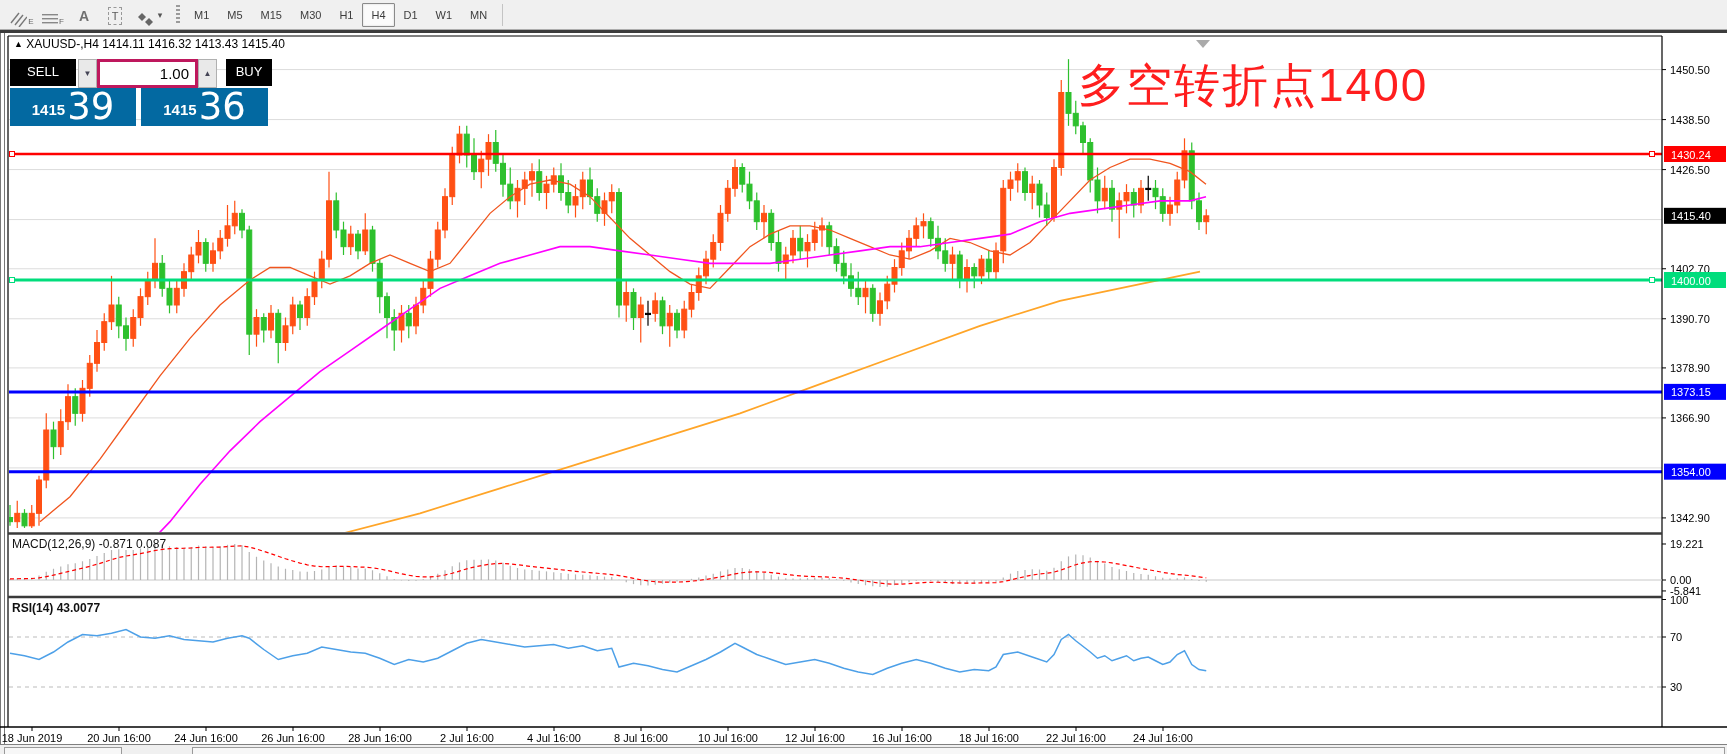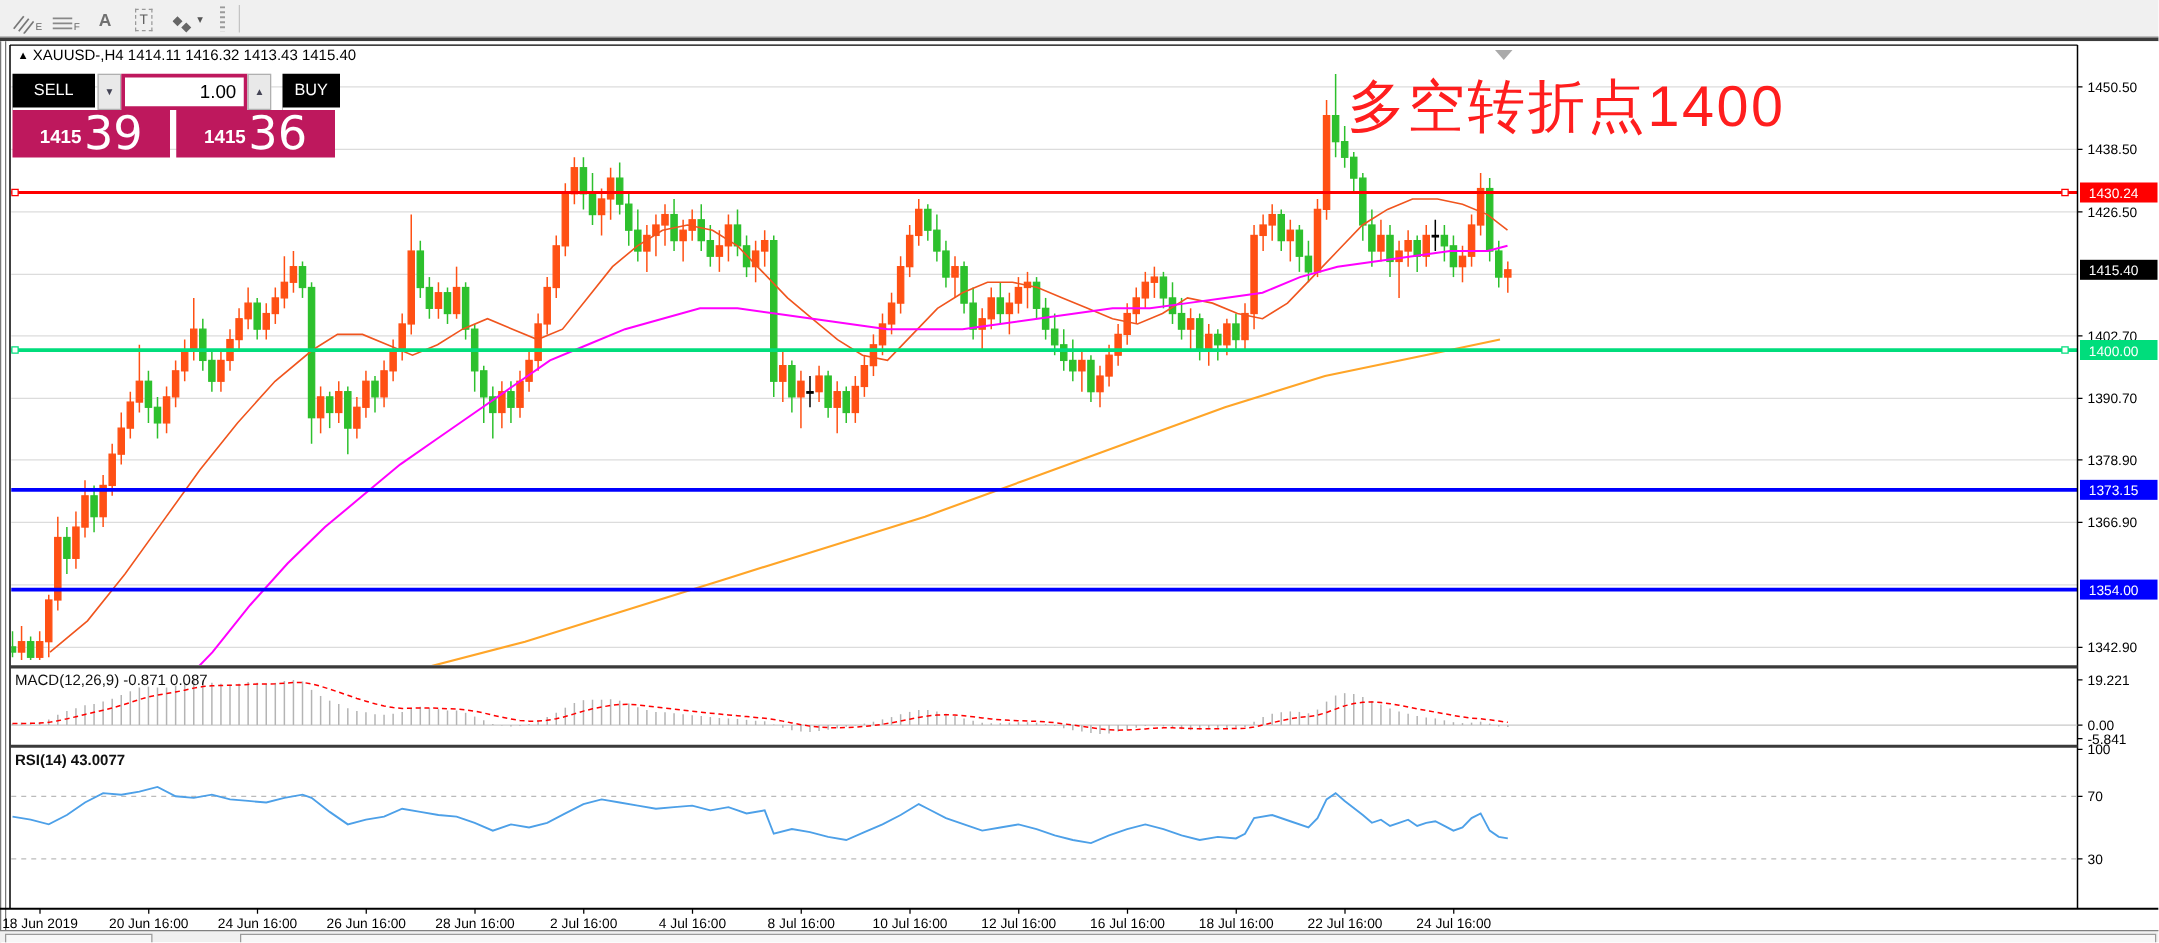--- a/index.html
+++ b/index.html
@@ -36,21 +36,21 @@
   .tp-btn{position:absolute;top:2px;height:29px;background:#000000;color:#fff;font-size:13px;
     text-align:center;line-height:26px;border-bottom:2px solid #fff;box-sizing:border-box;}
   #sell-btn{left:2px;width:66px;}
   #buy-btn{left:218px;width:46px;}
   #vol-down{position:absolute;left:70px;top:2px;width:19px;height:29px;background:#e9e9e9;
     border:1px solid #b0b0b0;box-sizing:border-box;text-align:center;font-size:8px;color:#445;line-height:27px;}
   #vol-input{position:absolute;left:89px;top:2px;width:101px;height:29px;border:3px solid #be185d;
     box-sizing:border-box;font-size:15px;text-align:right;padding-right:6px;font-family:"Liberation Sans",sans-serif;}
   #vol-up{position:absolute;left:190px;top:2px;width:19px;height:29px;background:#e9e9e9;
     border:1px solid #b0b0b0;box-sizing:border-box;text-align:center;font-size:8px;color:#445;line-height:27px;}
-  .price-block{position:absolute;top:31px;height:38px;background:#be185d;color:#fff;
+  .price-block{position:absolute;top:31px;height:38px;background:#0369a1;color:#fff;
     display:flex;align-items:flex-end;justify-content:center;padding-bottom:1px;box-sizing:border-box;}
   #sell-block{left:2px;width:126px;}
   #buy-block{left:133px;width:127px;}
   .p-small{font-size:15px;font-weight:bold;line-height:30px;margin-right:2px;}
   .p-big{font-size:37px;font-weight:normal;line-height:36px;font-family:"DejaVu Sans","Liberation Sans",sans-serif;}
   
   #tab-strip{position:absolute;left:0;top:744px;width:1727px;height:10px;background:#f0f0f0;
     border-top:1px solid #808080;box-sizing:border-box;}
   .tab-box{position:absolute;top:2px;height:12px;background:#f7f7f7;border:1px solid #9a9a9a;}
 </style>
@@ -87,20 +87,31 @@
       <span class="t-boxed">T</span>
     </div>
     <div class="tool-btn" style="width:36px;">
       <svg width="18" height="16" viewBox="0 0 18 16">
         <path d="M4 2 L8 6 L4 10 L0 6 Z" fill="#666"></path>
         <path d="M11 7 L15 11 L11 15 L7 11 Z" fill="#666"></path>
       </svg>
       <span class="caret">▾</span>
     </div>
     <div class="grip"></div>
+    <div id="tf-buttons" style="display:flex;align-items:center;">
+        <div class="tf-btn">M1</div>
+        <div class="tf-btn">M5</div>
+        <div class="tf-btn">M15</div>
+        <div class="tf-btn">M30</div>
+        <div class="tf-btn">H1</div>
+        <div class="tf-btn active">H4</div>
+        <div class="tf-btn">D1</div>
+        <div class="tf-btn">W1</div>
+        <div class="tf-btn">MN</div>
+      </div>
     <div class="separator"></div>
   </div>
   <div id="toolbar-underline"></div>
 
   <div id="chart-window">
     <div class="win-edge" style="left:0;"></div>
     <div class="win-edge" style="left:4px;"></div>
 
     <svg id="chart-svg" width="1727" height="721">
         <defs>

